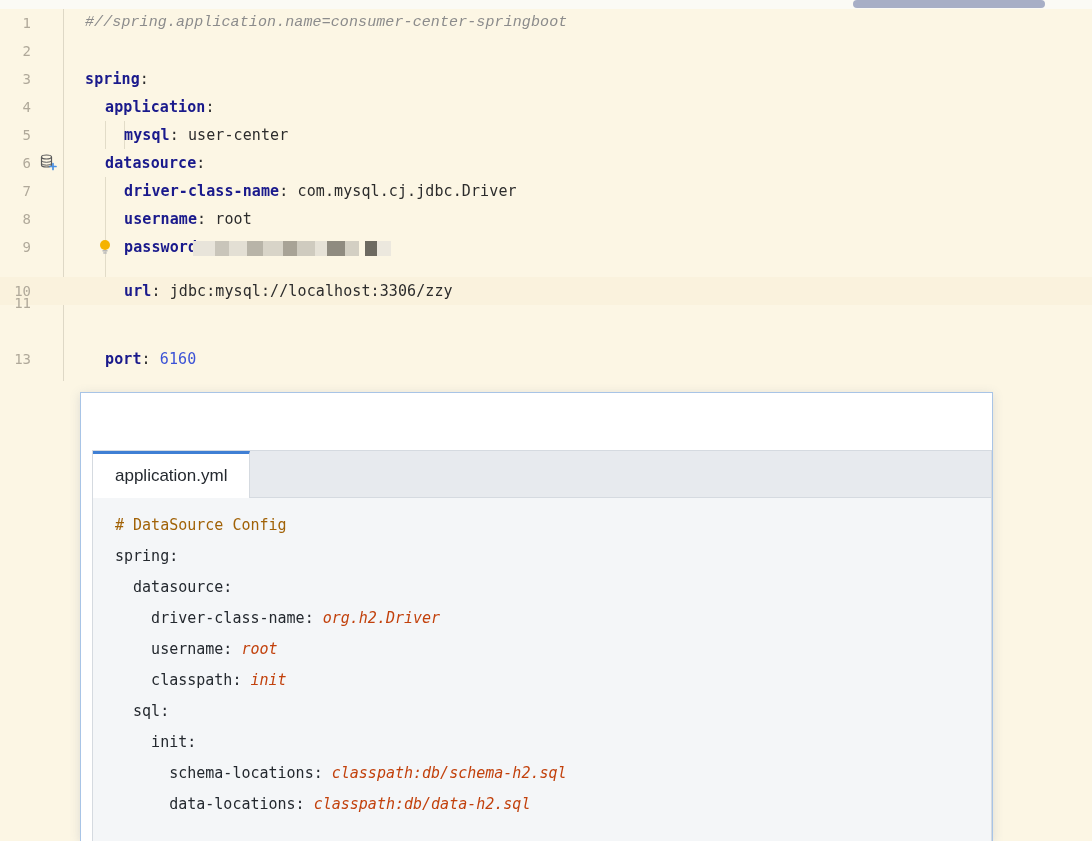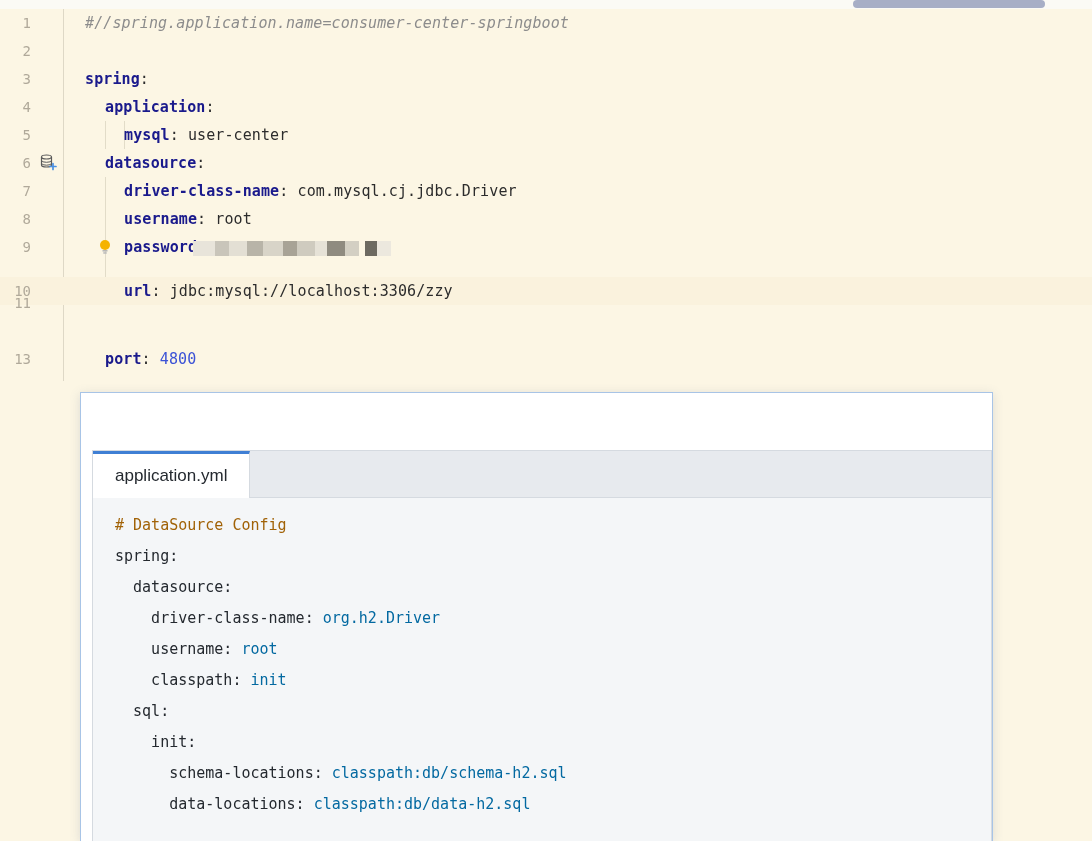--- a/index.html
+++ b/index.html
@@ -88,21 +88,21 @@
   .code-text {
     position: absolute;
     left: 85px; top: 0;
     white-space: pre;
     font-family: "DejaVu Sans Mono", monospace;
     font-size: 15px;
     line-height: 28px;
     letter-spacing: 0.1px;
   }
 
-  .tok-comment { color: #8c8c8c; font-style: italic; }
+  .tok-comment { color: #8c8c8c; font-style: italic; font-family: Liberation Mono, monospace; }
   .tok-key     { color: #1a1a8c; font-weight: bold; }
   .tok-colon   { color: #2c2c2c; }
   .tok-val     { color: #2c2c2c; }
   .tok-num     { color: #3b52d6; }
 
   
   .indent-guide {
     position: absolute;
     width: 1px;
     background: #e2dcc8;
@@ -193,21 +193,21 @@
     left: 0; top: 47px;
     right: 0; bottom: 0;
     padding: 12px 0 0 22px;
     font-family: "DejaVu Sans Mono", monospace;
     font-size: 15px;
     line-height: 31px;
     color: #24292f;
     white-space: pre;
   }
   .cb-comment { color: #a16207; }
-  .cb-val     { color: #0369a1; }
+  .cb-val     { color: #c2410c; font-style: italic; }
 </style>
 </head>
 <body>
 
 <div id="root">
 
   <div class="scroll-track">
     <div class="scroll-thumb"></div>
   </div>
 
@@ -302,21 +302,21 @@
       </div>
 
       <div class="line" style="top:280px;">
         <span class="lineno">11</span>
         <span class="code-text"></span>
       </div>
 
 
       <div class="line" style="top:336px;">
         <span class="lineno">13</span>
-        <span class="code-text" style="left:105px;"><span class="tok-key">port</span><span class="tok-colon">: </span><span class="tok-num">4800</span></span>
+        <span class="code-text" style="left:105px;"><span class="tok-key">port</span><span class="tok-colon">: </span><span class="tok-num">6160</span></span>
       </div>
 
     </div>
   </div>
 
   <div class="popup">
 
 
     <div class="code-card">
       <div class="tabbar">

